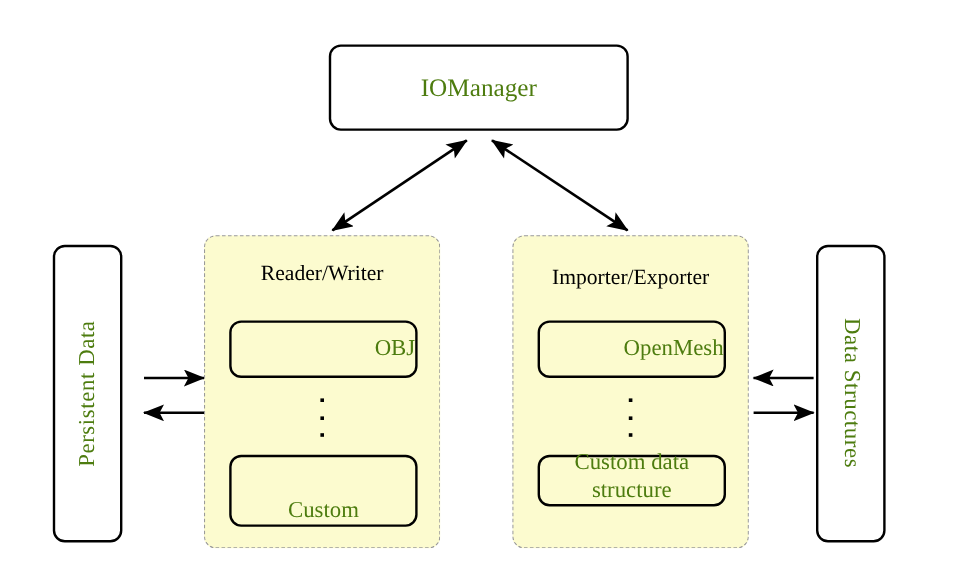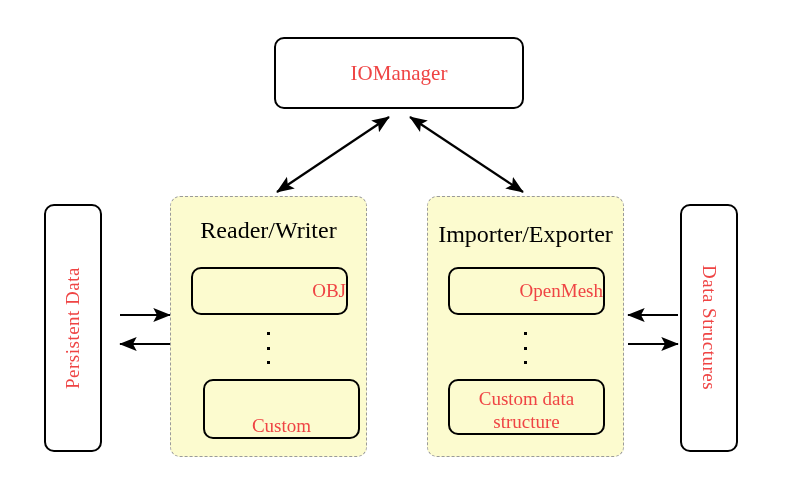--- a/index.html
+++ b/index.html
@@ -17,21 +17,21 @@
   }
 
   
   .node {
     position: absolute;
     box-sizing: border-box;
     display: flex;
     align-items: center;
     justify-content: center;
     text-align: center;
-    color: #ef4444;
+    color: #4d7c0f;
   }
 
   
   .hardbox {
     background: #ffffff;
     border: 2.6px solid #000000;
     border-radius: 10px;
   }
 
   
@@ -49,21 +49,21 @@
     background: #fcfbcf;
     border: 1.6px dashed #9a9a9a;
     border-radius: 10px;
   }
 
   .panel-title {
     position: absolute;
     left: 0;
     right: 0;
     text-align: center;
-    font-size: 24px;
+    font-size: 18px;
     color: #000000;
     white-space: nowrap;
   }
 
   
   .vdots {
     position: absolute;
     display: flex;
     flex-direction: column;
     align-items: center;
@@ -155,37 +155,37 @@
     <div class="node innerbox" style="left:20px; top:70px; width:157px; height:48px;">
       <span class="label-item">OBJ</span>
     </div>
 
     <div class="vdots" style="left:0; right:0; margin:auto; top:135px; width:3px; height:32px;">
       <i></i>
         <i></i>
         <i></i>
     </div>
 
-    <div class="node innerbox" style="left:32px; top:182px; width:157px; height:60px; flex-direction:column;">
+    <div class="node innerbox" style="left:20px; top:182px; width:157px; height:60px; flex-direction:column;">
       <span class="label-item">Custom</span>
     </div>
   </div>
 
   <div class="panel" style="left:427px; top:196px; width:197px; height:261px;">
     <div class="panel-title" style="top:24px;text-align:center;">Importer/Exporter</div>
 
     <div class="node innerbox" style="left:20px; top:70px; width:157px; height:48px;">
       <span class="label-item">OpenMesh</span>
     </div>
 
     <div class="vdots" style="left:0; right:0; margin:auto; top:135px; width:3px; height:32px;">
       <i></i>
         <i></i>
         <i></i>
     </div>
 
-    <div class="node innerbox" style="left:20px; top:182px; width:157px; height:56px; flex-direction:column;">
+    <div class="node innerbox" style="left:20px; top:182px; width:157px; height:43px; flex-direction:column;">
       <span class="label-item">Custom data</span>
       <span class="label-item">structure</span>
     </div>
   </div>
 
 </div>
 
 </body></html>

